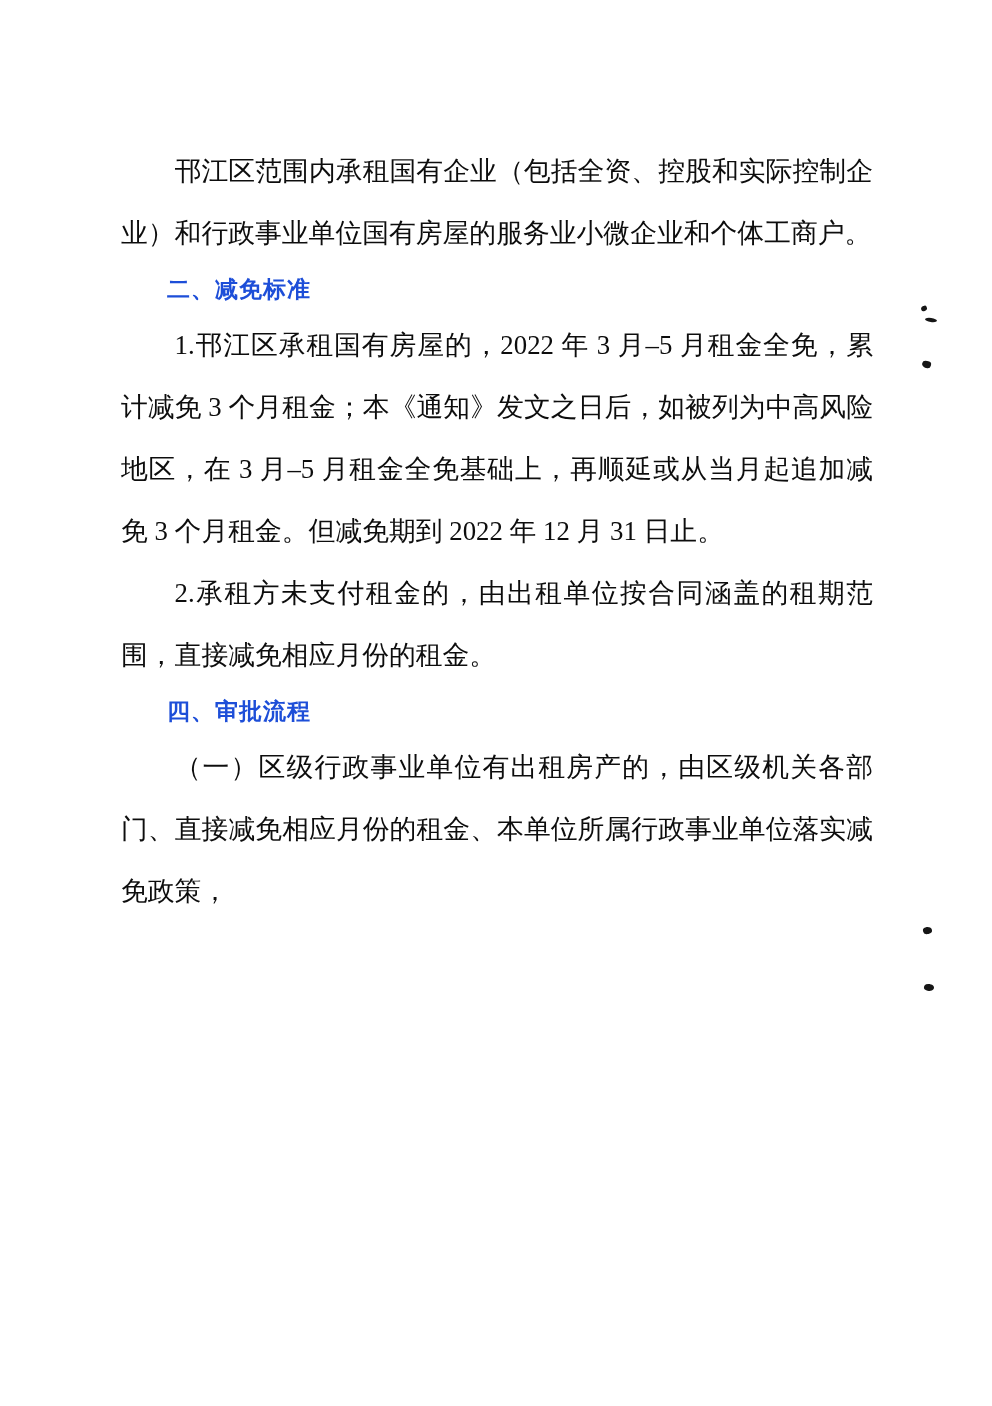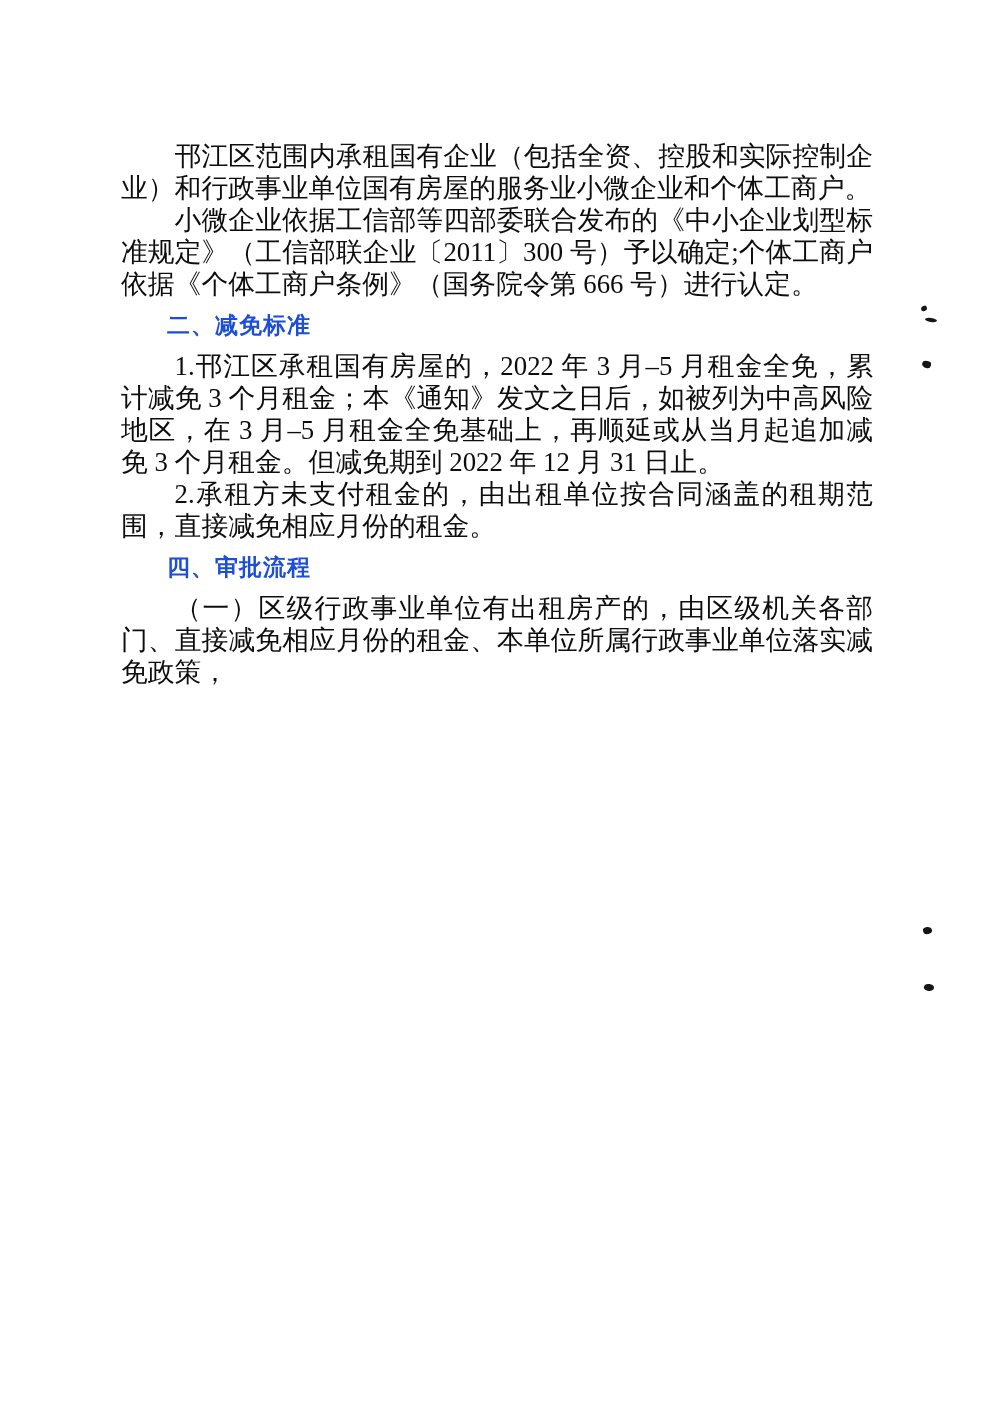--- a/index.html
+++ b/index.html
@@ -18,21 +18,21 @@
     font-family: "Liberation Serif", "DejaVu Serif", serif;
   }
   .content {
     position: absolute;
     left: 121px;
     top: 140px;
     width: 752px;
   }
   .para {
     font-size: 26.8px;
-    line-height: 32px;
+    line-height: 62px;
     text-align: justify;
     text-justify: inter-character;
     text-indent: 2em;
     margin: 0;
     word-break: break-all;
     color: #0d0d0d;
   }
   .heading {
     font-family: "Liberation Sans", "DejaVu Sans", sans-serif;
     font-weight: 700;
@@ -53,21 +53,20 @@
   .speck.s3 { left: 922px; top: 361px; width: 9px;  height: 7px; border-radius: 55% 45% 50% 60%; transform: rotate(15deg); }
   .speck.s4 { left: 923px; top: 927px; width: 9px;  height: 7px; border-radius: 45% 60% 50% 50%; transform: rotate(-10deg); }
   .speck.s5 { left: 924px; top: 984px; width: 10px; height: 7px; border-radius: 55% 50% 60% 45%; transform: rotate(12deg); }
 </style>
 </head>
 <body>
 
 <div class="page">
   <div class="content">
     <p class="para">邗江区范围内承租国有企业（包括全资、控股和实际控制企业）和行政事业单位国有房屋的服务业小微企业和个体工商户。</p>
-    <p class="para">小微企业依据工信部等四部委联合发布的《中小企业划型标准规定》（工信部联企业〔2011〕300 号）予以确定;个体工商户依据《个体工商户条例》（国务院令第 666 号）进行认定。</p>
     <h2 class="heading">二、减免标准</h2>
     <p class="para">1.邗江区承租国有房屋的，2022 年 3 月–5 月租金全免，累计减免 3 个月租金；本《通知》发文之日后，如被列为中高风险地区，在 3 月–5 月租金全免基础上，再顺延或从当月起追加减免 3 个月租金。但减免期到 2022 年 12 月 31 日止。</p>
     <p class="para">2.承租方未支付租金的，由出租单位按合同涵盖的租期范围，直接减免相应月份的租金。</p>
     <h2 class="heading">四、审批流程</h2>
     <p class="para">（一）区级行政事业单位有出租房产的，由区级机关各部门、直接减免相应月份的租金、本单位所属行政事业单位落实减免政策，</p>
   </div>
 
   <div class="speck s1"></div>
   <div class="speck s2"></div>
   <div class="speck s3"></div>

